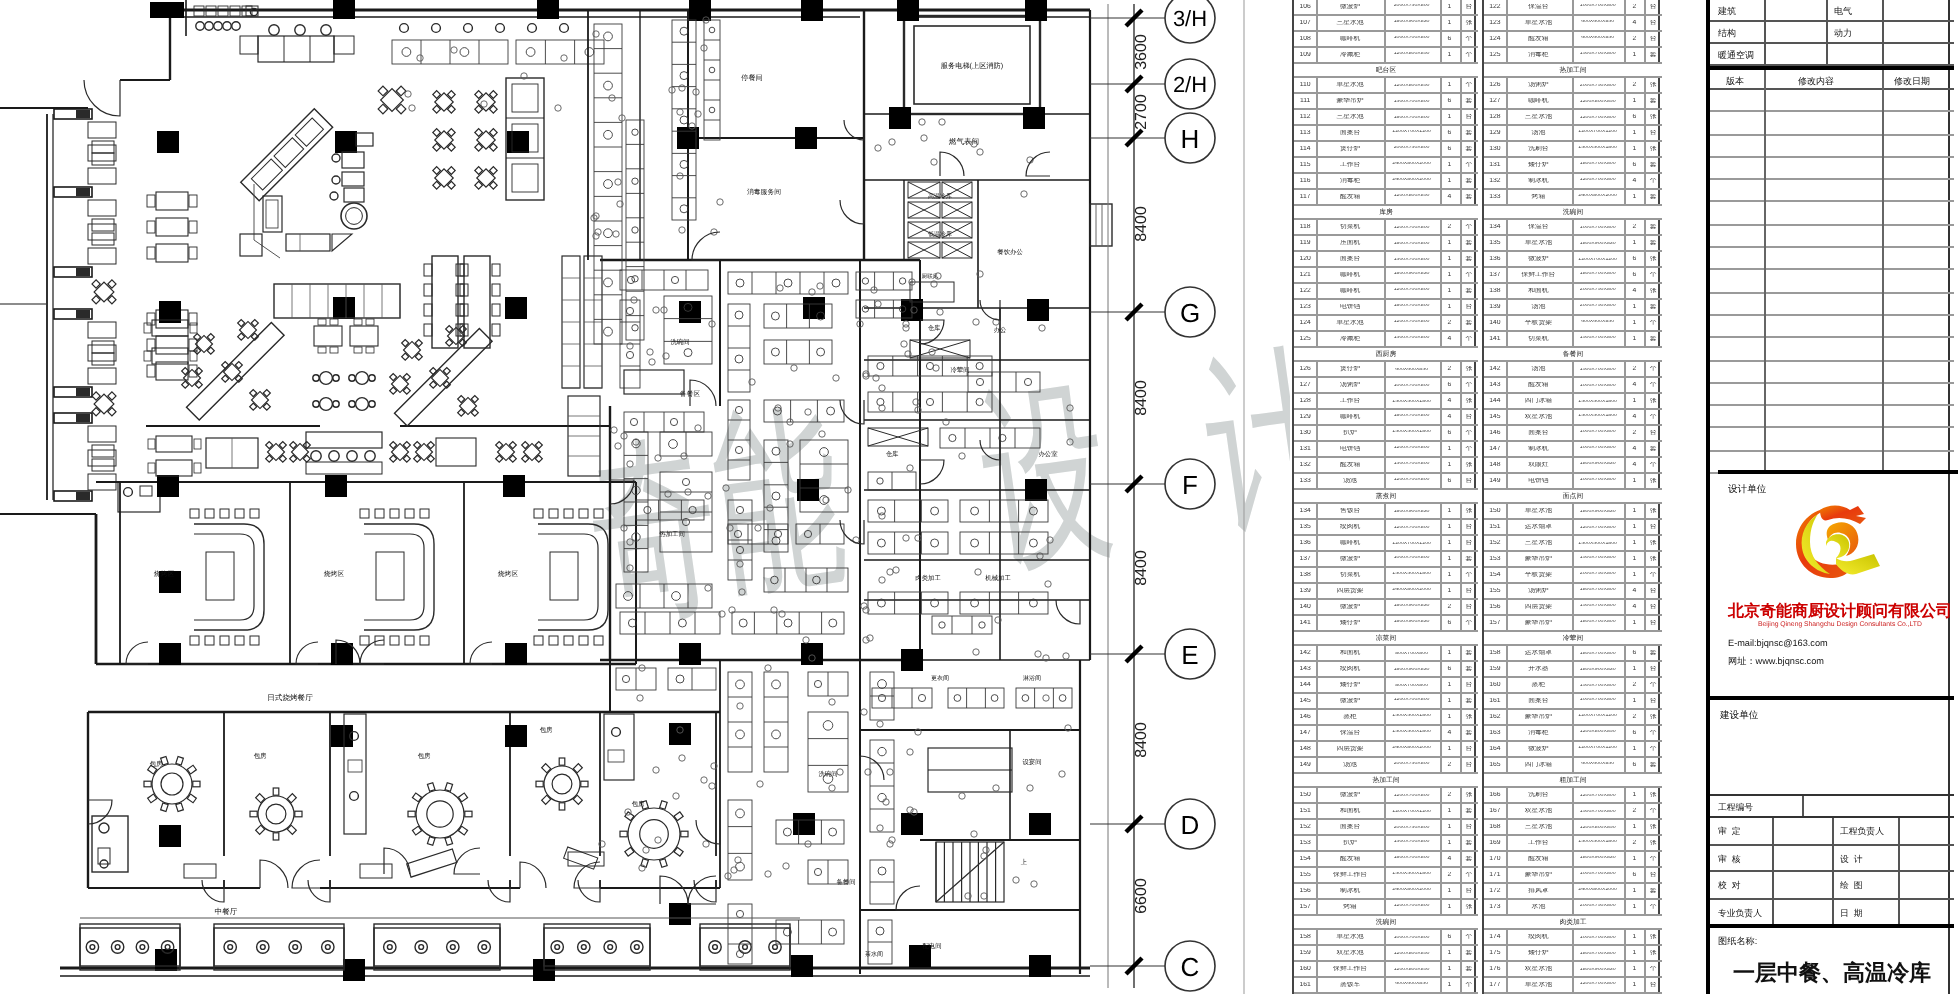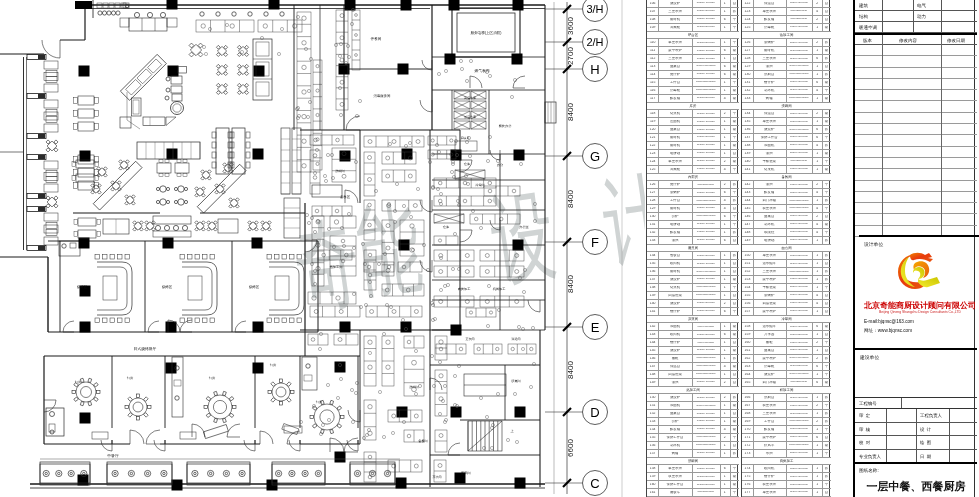--- a/index.html
+++ b/index.html
@@ -2602,15 +2602,15 @@
           <span style="position:absolute;left:31px;top:0;height:13.5px;border-left:0.5px solid #555"></span>
           <span style="position:absolute;left:61px;top:0;height:13.5px;border-left:0.5px solid #555"></span>
           <span style="position:absolute;left:65px;top:4px;white-space:pre">日  期</span>
           <span style="position:absolute;left:94px;top:0;height:13.5px;border-left:0.5px solid #555"></span>
         </div>
 </div>
 
 <div style="position:absolute;left:0;top:462px;width:122px;height:35px;border-top:2.5px solid #000">
 <div style="position:absolute;left:4px;top:4px;font-size:4.6px">图纸名称:</div>
 
-<div style="position:absolute;left:0;top:15px;width:122px;text-align:center;font-size:11px;font-weight:bold;white-space:nowrap">一层中餐、西餐厨房</div>
+<div style="position:absolute;left:0;top:15px;width:122px;text-align:center;font-size:11px;font-weight:bold;white-space:nowrap">一层中餐、高温冷库</div>
 </div>
 </div>
 </div>
 </body></html>

